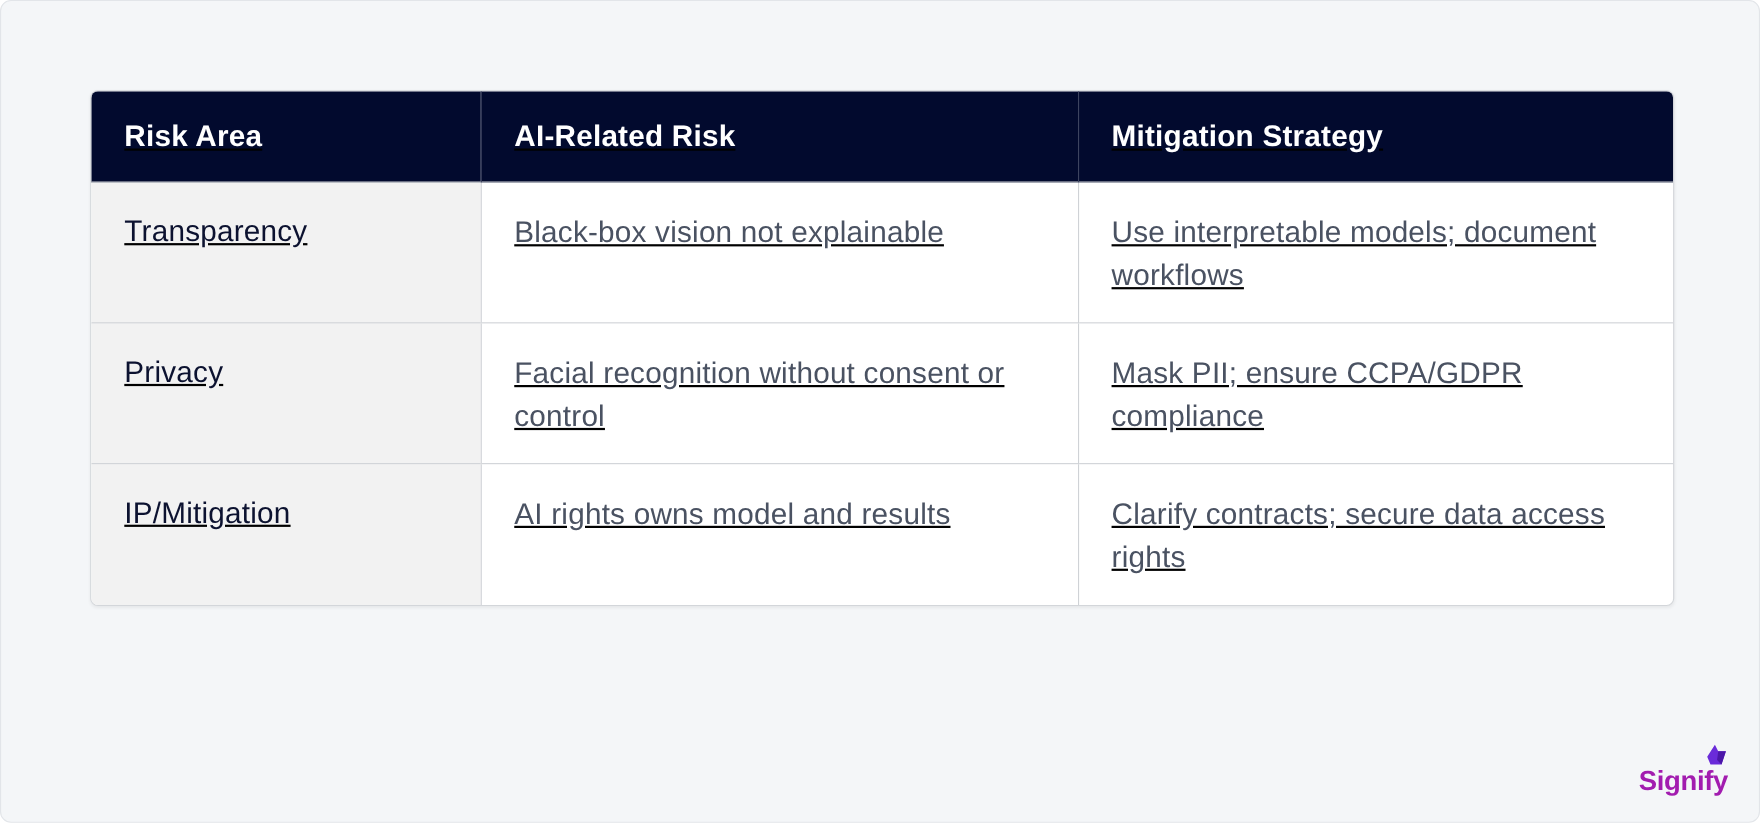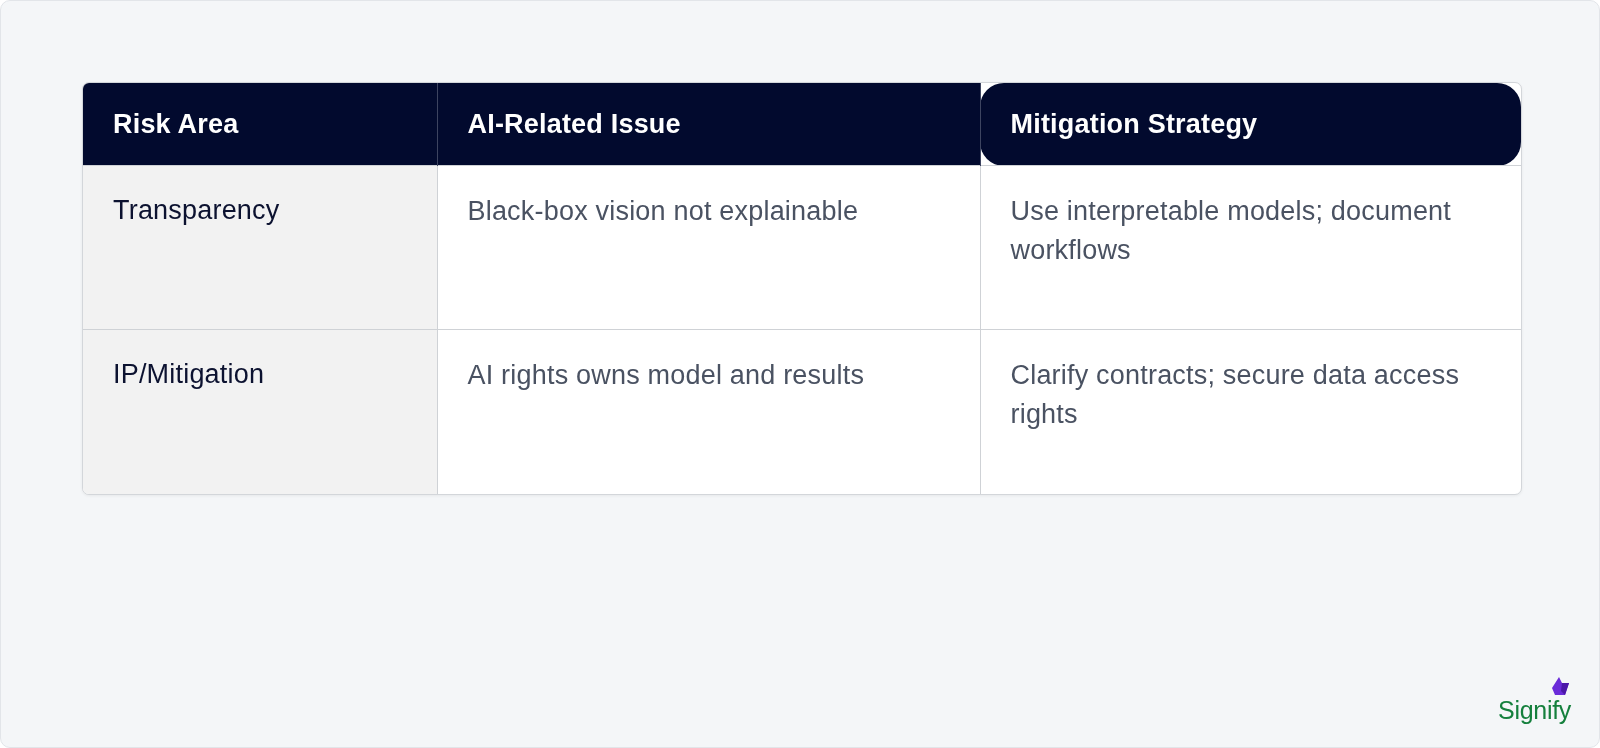--- a/index.html
+++ b/index.html
@@ -23,39 +23,40 @@
       border: 1px solid #d3d6da;
       border-radius: 7px;
       overflow: hidden;
       background: #fff;
       box-shadow: 0 1px 3px rgba(0,0,0,0.06);
     }
     table {
       border-collapse: collapse;
       width: 100%;
       table-layout: fixed;
+      text-decoration: underline;
     }
     col.c1 { width: 354px; }
     col.c2 { width: 543px; }
     col.c3 { width: 541px; }
     th {
       background: #020a2e;
       color: #ffffff;
       font-weight: 700;
       font-size: 27px;
       text-align: left;
       height: 82px;
       padding: 0 30px;
       border-right: 1px solid #3d4460;
       letter-spacing: 0.2px;
     }
-    th:last-child { border-right: none; border-radius: 24px; }
+    th:last-child { border-right: none; }
     td {
       vertical-align: top;
-      height: 164px;
+      height: 128px;
       box-sizing: border-box;
       padding: 26px 30px 0 30px;
       font-size: 27px;
       line-height: 39px;
       color: #4a5262;
       border-right: 1px solid #cfd2d6;
       border-top: 1px solid #cfd2d6;
       letter-spacing: 0.2px;
     }
     td:last-child { border-right: none; margin-top: 30px; }
@@ -63,23 +64,23 @@
       background: #f2f2f2;
       color: #0c1230;
       padding-top: 25px;
     }
     .logo {
       position: absolute;
       right: 28px; bottom: 22px;
       display: flex; align-items: flex-end;
     }
     .logo-text {
-      font-weight: 400;
+      font-weight: 700;
       font-size: 25px;
-      color: #15803d;
+      color: #a21caf;
       letter-spacing: -0.3px;
     }
     .logo-mark {
       position: absolute;
       right: 0px; top: -20px;
       width: 22px; height: 22px;
     }
   </style>
 </head>
 <body>
@@ -88,29 +89,34 @@
   <div class="table-wrap">
     <table>
       <colgroup>
           <col class="c1">
           <col class="c2">
           <col class="c3">
         </colgroup>
       <thead>
         <tr>
           <th>Risk Area</th>
-          <th>AI-Related Issue</th>
+          <th>AI-Related Risk</th>
           <th>Mitigation Strategy</th>
         </tr>
       </thead>
       <tbody>
         <tr>
           <td class="area">Transparency</td>
           <td>Black-box vision not explainable</td>
           <td>Use interpretable models; document workflows</td>
+        </tr>
+        <tr>
+          <td class="area">Privacy</td>
+          <td>Facial recognition without consent or control</td>
+          <td>Mask PII; ensure CCPA/GDPR compliance</td>
         </tr>
         <tr>
           <td class="area">IP/Mitigation</td>
           <td>AI rights owns model and results</td>
           <td>Clarify contracts; secure data access rights</td>
         </tr>
       </tbody>
     </table>
   </div>
 

